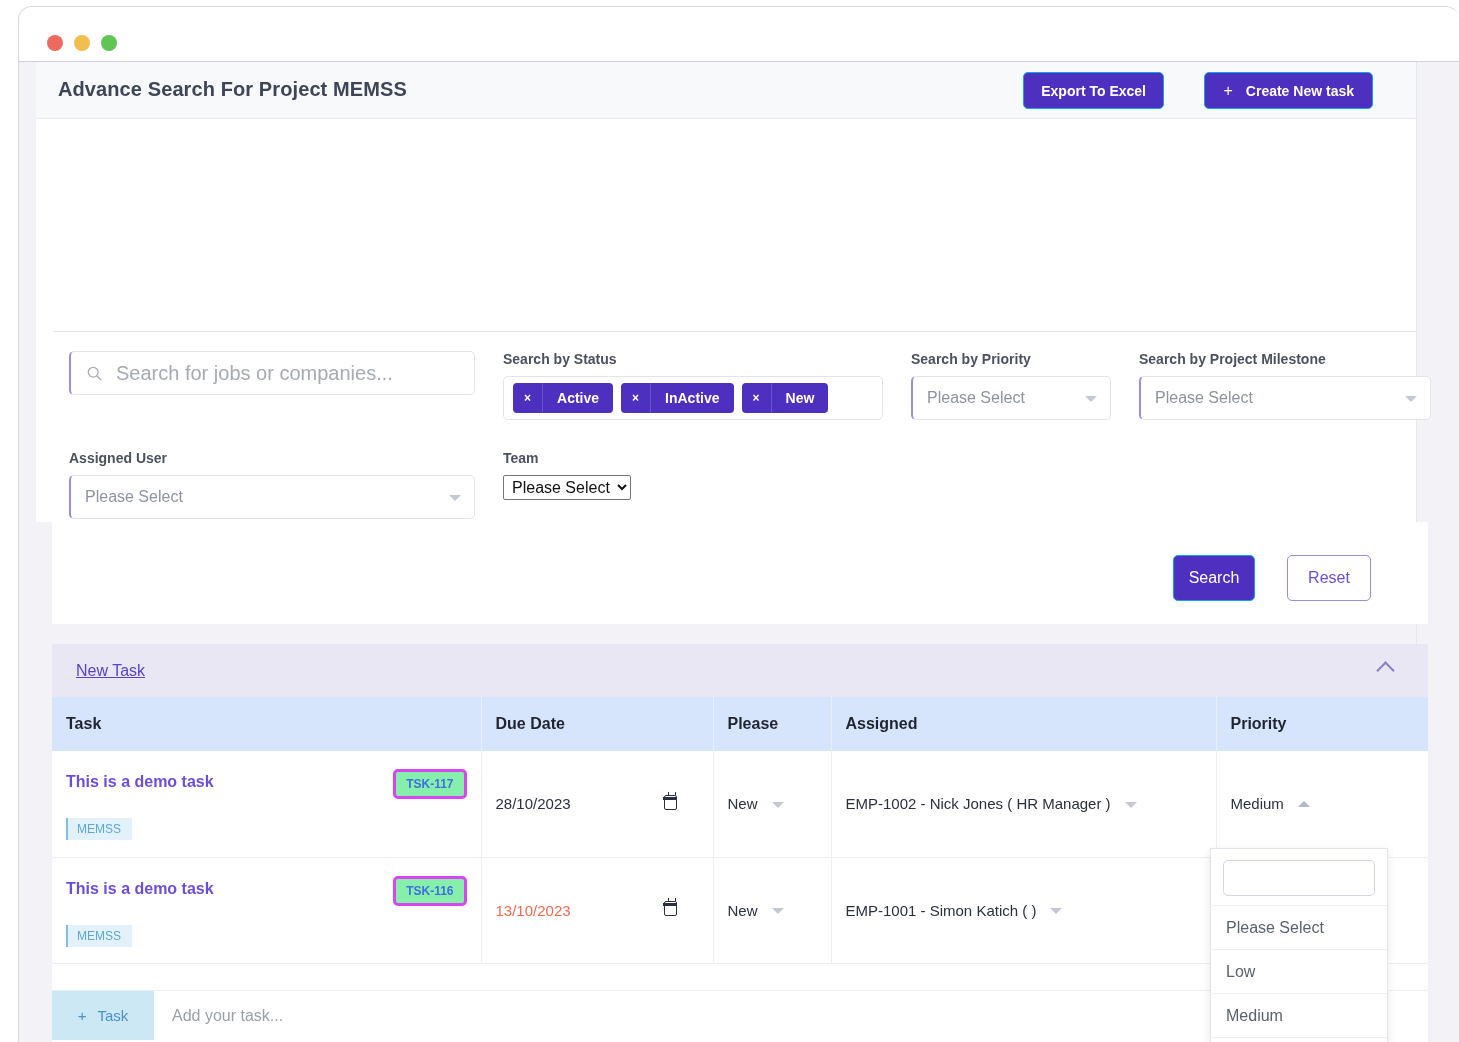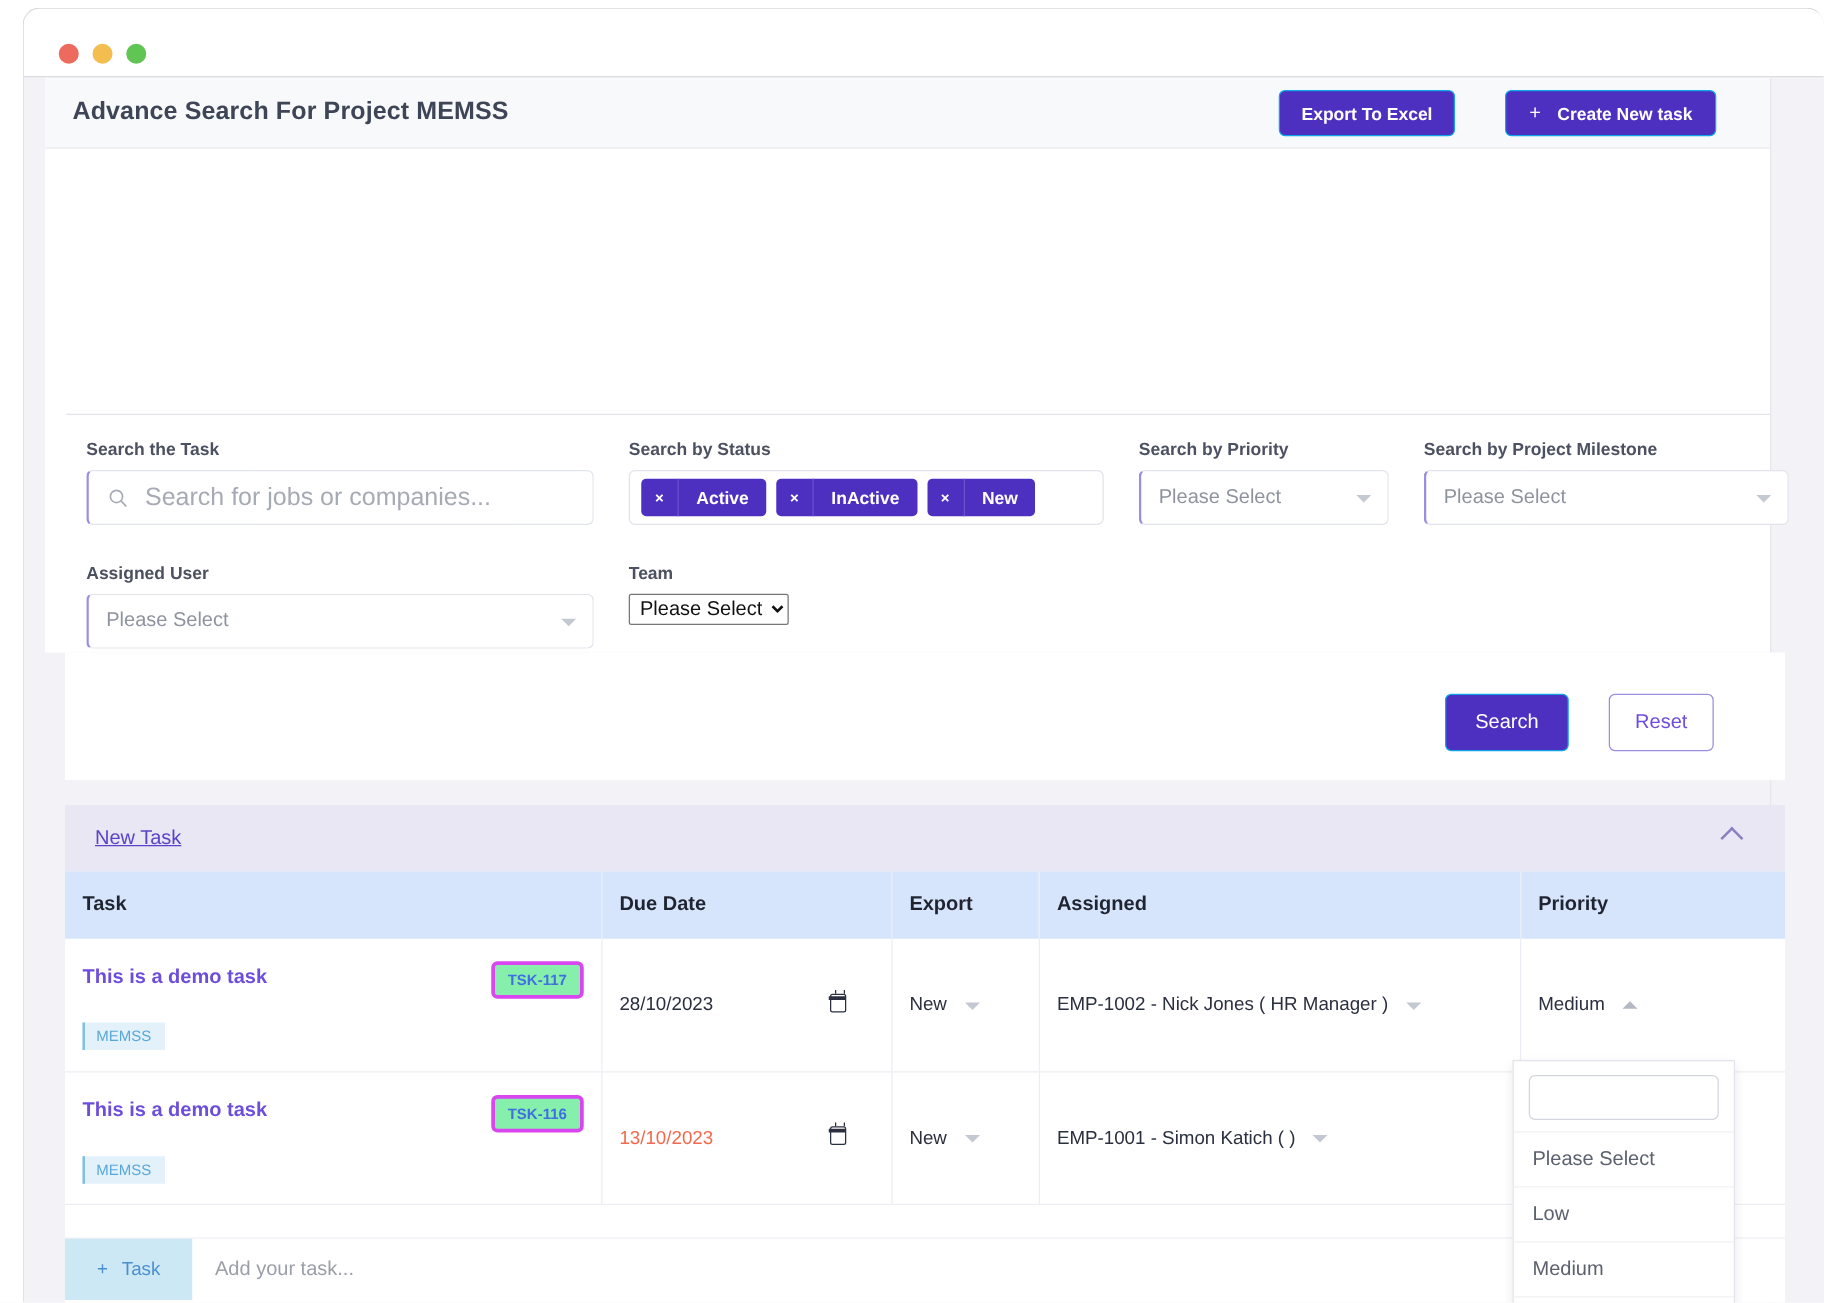--- a/index.html
+++ b/index.html
@@ -180,21 +180,21 @@
   }
 
   
   #action-card {
     position: absolute; left: 33px; top: 460px;
     width: 1376px; height: 102px;
     background: #ffffff;
   }
   #search-btn {
     position: absolute; right: 173px; top: 33px;
-    width: 99px; height: 46px;
+    width: 82px; height: 46px;
     font-size: 16px; font-weight: normal;
   }
   #reset-btn {
     position: absolute; right: 57px; top: 33px;
     width: 84px; height: 46px;
     background: #ffffff; color: #6d4ddb;
     border: 1px solid #9b8de0; border-radius: 5px;
     font-size: 16px;
     font-family: "Liberation Sans", sans-serif;
     cursor: pointer;
@@ -379,21 +379,20 @@
     </div>
 
     <div id="search-card">
 
 
       <div id="divider"></div>
 
       <div id="row-a">
 
         <div id="task-field">
-          <div class="field-label">Search the Task</div>
           <div id="search-input-box">
             <svg id="search-icon" viewBox="0 0 16 16">
               <circle cx="6.6" cy="6.6" r="5.2" fill="none" stroke="#a6aab4" stroke-width="1.4"></circle>
               <line x1="10.4" y1="10.4" x2="15" y2="15" stroke="#a6aab4" stroke-width="1.4"></line>
             </svg>
             <input id="search-input" type="text" placeholder="Search for jobs or companies..." style="">
           </div>
         </div>
 
         <div id="status-field">
@@ -464,21 +463,21 @@
           <col style="width:429px">
             <col style="width:232px">
             <col style="width:118px">
           <col style="width:385px">
             <col style="width:212px">
         </colgroup>
         <thead>
           <tr>
             <th>Task</th>
             <th>Due Date</th>
-            <th>Export</th>
+            <th>Please</th>
             <th>Assigned</th>
             <th>Priority</th>
           </tr>
         </thead>
         <tbody>
           <tr>
             <td class="task-cell">
               <span class="task-name">This is a demo task</span>
               <span class="task-code">TSK-117</span>
               <span class="task-project">MEMSS</span>

